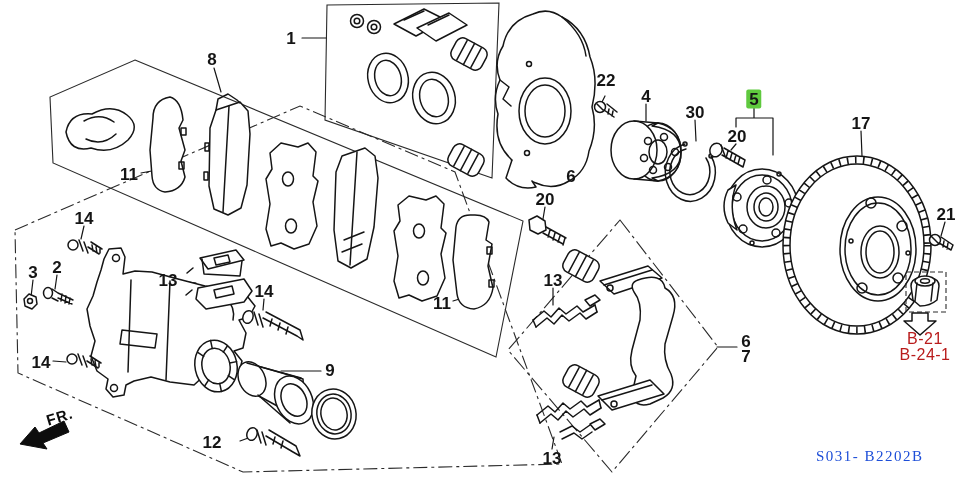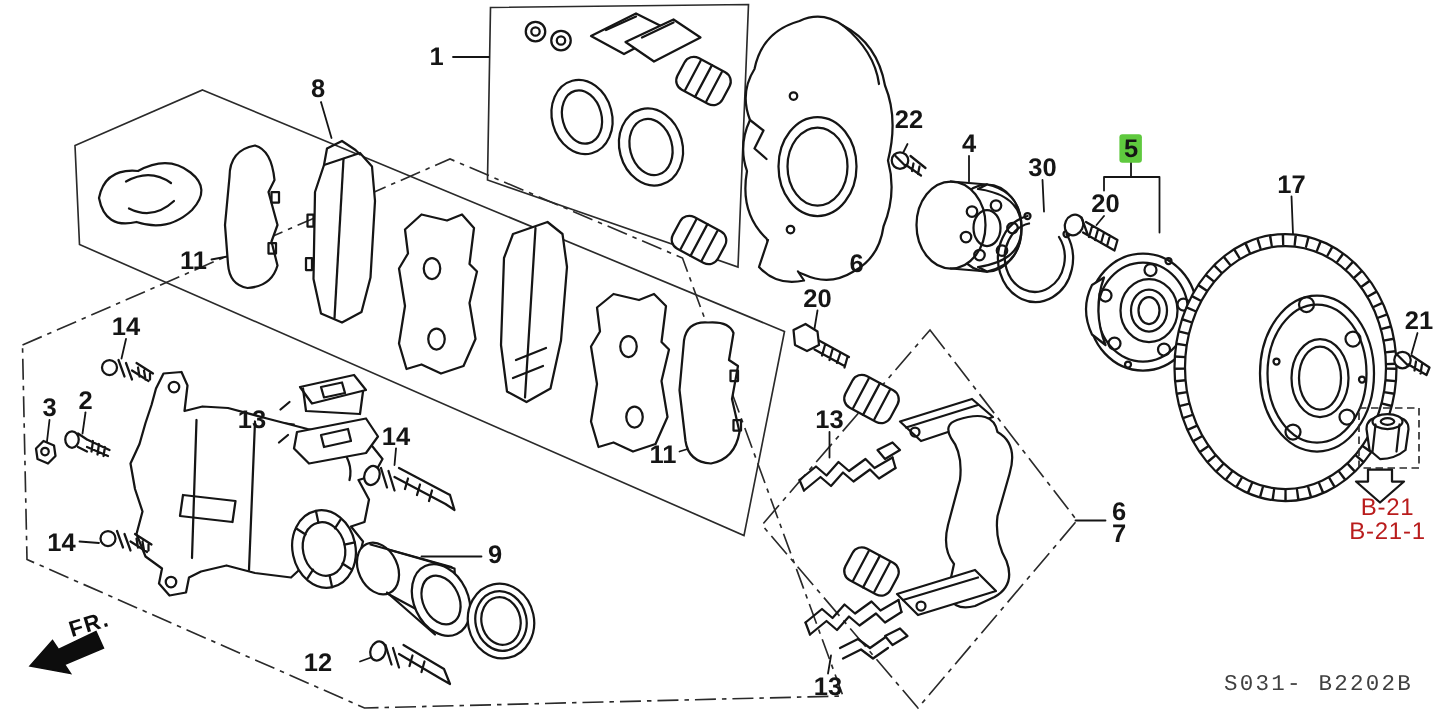--- a/index.html
+++ b/index.html
@@ -4,22 +4,22 @@
 <style>
   html,body{margin:0;padding:0;background:#fff;}
   .stage{position:relative;width:960px;height:479px;background:#ffffff;overflow:hidden;
          font-family:"Liberation Sans",sans-serif;}
   .stage svg{position:absolute;left:0;top:0;}
   .co{position:absolute;transform:translate(-50%,-50%);font-weight:bold;font-size:17px;
       color:#151515;line-height:1;white-space:nowrap;cursor:pointer;}
   .co.hl{padding:1px 3px;border-radius:2px;}
   .ref{position:absolute;transform:translate(-50%,-50%);font-weight:normal;font-size:16px;
        letter-spacing:0.5px;color:#b91c1c;cursor:pointer;line-height:1;white-space:nowrap;}
-  .code{position:absolute;left:816px;top:448px;font-family:Liberation Mono, monospace;
-        font-size:15px;letter-spacing:1.5px;color:#404040;white-space:nowrap;}
+  .code{position:absolute;left:816px;top:448px;font-family:Liberation Serif, serif;
+        font-size:15px;letter-spacing:1.5px;color:#1d4ed8;white-space:nowrap;}
   .fr{position:absolute;left:46px;top:408px;font-weight:bold;font-size:15px;color:#0d0d0d;
       transform:rotate(-17deg);letter-spacing:1px;}
   .ln{stroke:#151515;stroke-width:1.5;fill:none;stroke-linecap:round;stroke-linejoin:round;}
   .lnw{stroke:#151515;stroke-width:1.5;fill:#ffffff;stroke-linecap:round;stroke-linejoin:round;}
   .thin{stroke:#2a2a2a;stroke-width:1.1;fill:none;}
   .ldr{stroke:#151515;stroke-width:1.2;fill:none;stroke-linecap:round;}
 </style>
 </head>
 <body>
 
@@ -346,17 +346,17 @@
   <span class="co" style="left:264px;top:291px">14</span>
   <span class="co" style="left:553px;top:280px">13</span>
   <span class="co" style="left:746px;top:341px">6</span>
   <span class="co" style="left:746px;top:356px">7</span>
   <span class="co" style="left:330px;top:370px">9</span>
   <span class="co" style="left:41px;top:362px">14</span>
   <span class="co" style="left:212px;top:442px">12</span>
   <span class="co" style="left:552px;top:458px">13</span>
 
   <span class="ref" style="left:925px;top:339px">B-21</span>
-  <span class="ref" style="left:925px;top:355px">B-21-1</span>
+  <span class="ref" style="left:925px;top:355px">B-24-1</span>
 
   <div class="code">S031-  B2202B</div>
   <div class="fr">FR.</div>
 </div>
 
 </body></html>

